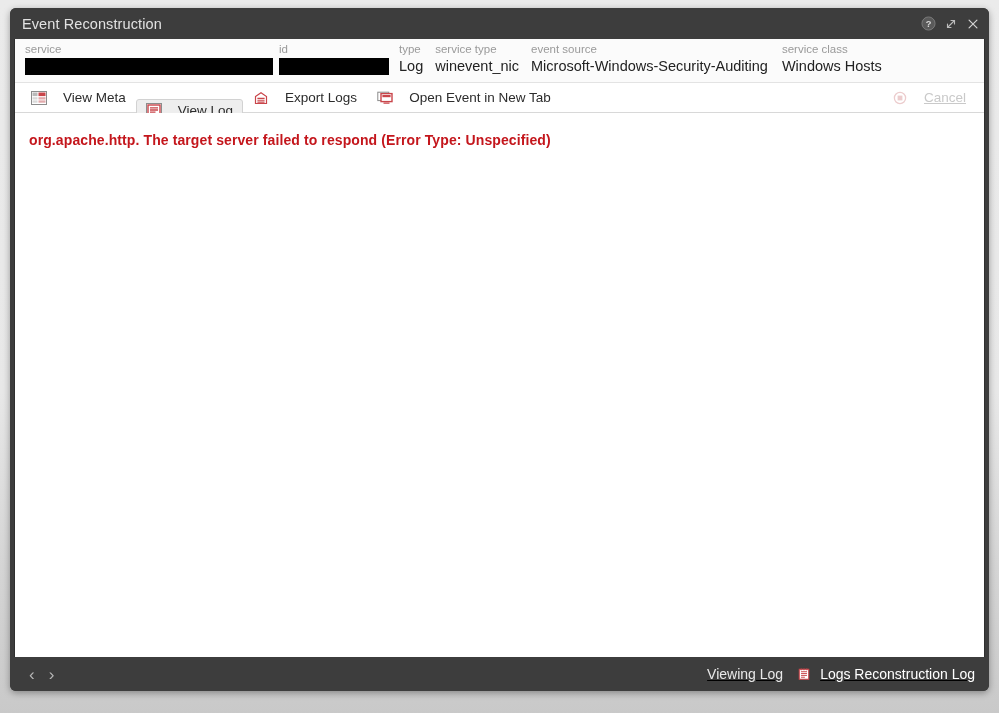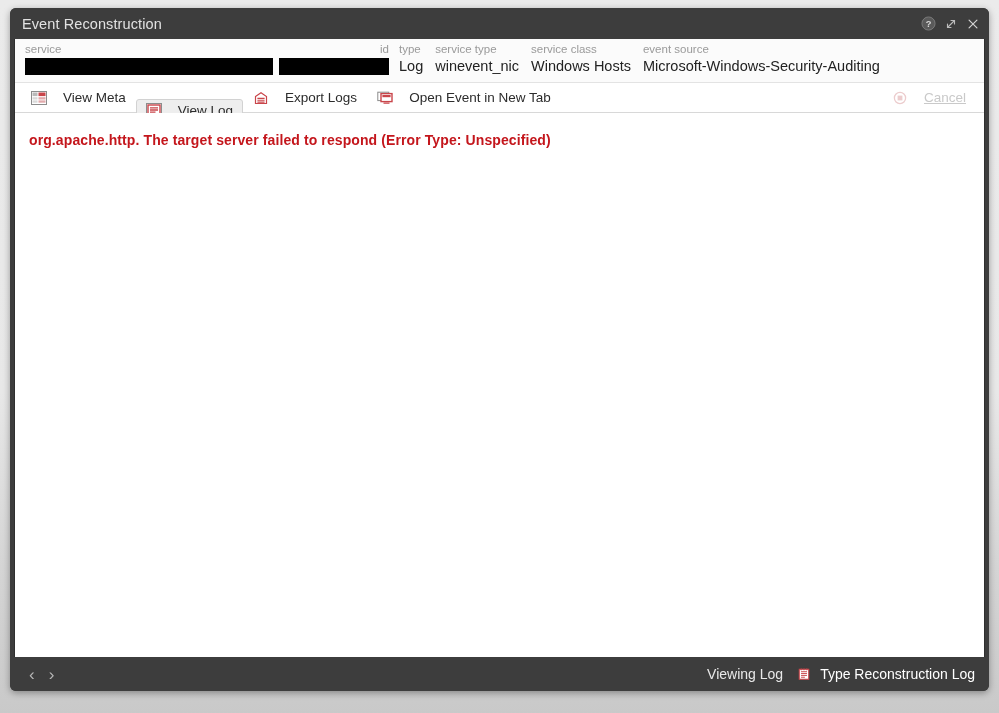--- a/index.html
+++ b/index.html
@@ -106,21 +106,21 @@
     line-height: 17px;
     white-space: nowrap;
   }
   .meta-redacted {
     background: #000000;
     height: 17px;
   }
   #meta-service { width: 248px; }
   #meta-id { width: 110px; }
   #meta-field-service { margin-right: 6px; }
-  #meta-field-id { margin-right: 10px; text-align: right; }
+  #meta-field-id { margin-right: 10px; }
   #meta-field-type { margin-right: 12px; }
   #meta-field-servicetype { margin-right: 12px; }
   #meta-field-serviceclass { margin-right: 12px; }
 
   
   #toolbar {
     flex: 0 0 auto;
     height: 30px;
     background: #ffffff;
     border-bottom: 1px solid #d8d8d8;
@@ -189,20 +189,21 @@
     line-height: 17px;
     padding: 2px 7px;
     cursor: pointer;
     user-select: none;
   }
   #footer-right {
     margin-left: auto;
     display: flex;
     align-items: flex-end;
     gap: 14px;
+    text-decoration: underline;
   }
   #viewing-status {
     color: #e8e8e8;
     font-size: 14px;
     white-space: nowrap;
   }
   #show-recon-log {
     display: flex;
     align-items: center;
     gap: 7px;
@@ -266,28 +267,28 @@
       <div class="meta-field" id="meta-field-type">
         <span class="meta-label">type</span>
         <span class="meta-value">Log</span>
       </div>
 
       <div class="meta-field" id="meta-field-servicetype">
         <span class="meta-label">service type</span>
         <span class="meta-value">winevent_nic</span>
       </div>
 
+      <div class="meta-field" id="meta-field-eventsource">
+        <span class="meta-label">event source</span>
+        <span class="meta-value">Microsoft-Windows-Security-Auditing</span>
+      </div>
+
       <div class="meta-field" id="meta-field-serviceclass">
         <span class="meta-label">service class</span>
         <span class="meta-value">Windows Hosts</span>
-      </div>
-
-      <div class="meta-field" id="meta-field-eventsource">
-        <span class="meta-label">event source</span>
-        <span class="meta-value">Microsoft-Windows-Security-Auditing</span>
       </div>
     </div>
 
     <div id="toolbar">
 
       <div class="tbtn">
         <span class="tico">
           <svg viewBox="0 0 16 14" width="16" height="14" aria-hidden="true">
             <rect x="0.5" y="0.5" width="15" height="13" fill="#ffffff" stroke="#8c8c8c"></rect>
             <rect x="1.5" y="1.5" width="5" height="3.6" fill="#b9b9b9"></rect>
@@ -366,17 +367,17 @@
             <rect x="2.6" y="1.6" width="10.8" height="11.4" fill="#ffffff" stroke="#c9454a" stroke-width="1.2"></rect>
             <line x1="4.6" y1="4.4" x2="11.4" y2="4.4" stroke="#c9454a" stroke-width="1.1"></line>
             <line x1="4.6" y1="6.5" x2="11.4" y2="6.5" stroke="#c9454a" stroke-width="1.1"></line>
             <line x1="4.6" y1="8.6" x2="11.4" y2="8.6" stroke="#c9454a" stroke-width="1.1"></line>
             <line x1="4.6" y1="10.7" x2="9" y2="10.7" stroke="#c9454a" stroke-width="1.1"></line>
             <line x1="4.8" y1="0.6" x2="4.8" y2="2.6" stroke="#c9454a" stroke-width="1.2"></line>
             <line x1="8" y1="0.6" x2="8" y2="2.6" stroke="#c9454a" stroke-width="1.2"></line>
             <line x1="11.2" y1="0.6" x2="11.2" y2="2.6" stroke="#c9454a" stroke-width="1.2"></line>
           </svg>
         </span>
-        <span>Type Reconstruction Log</span>
+        <span>Logs Reconstruction Log</span>
       </span>
     </div>
   </div>
 </div>
 
 </body></html>

